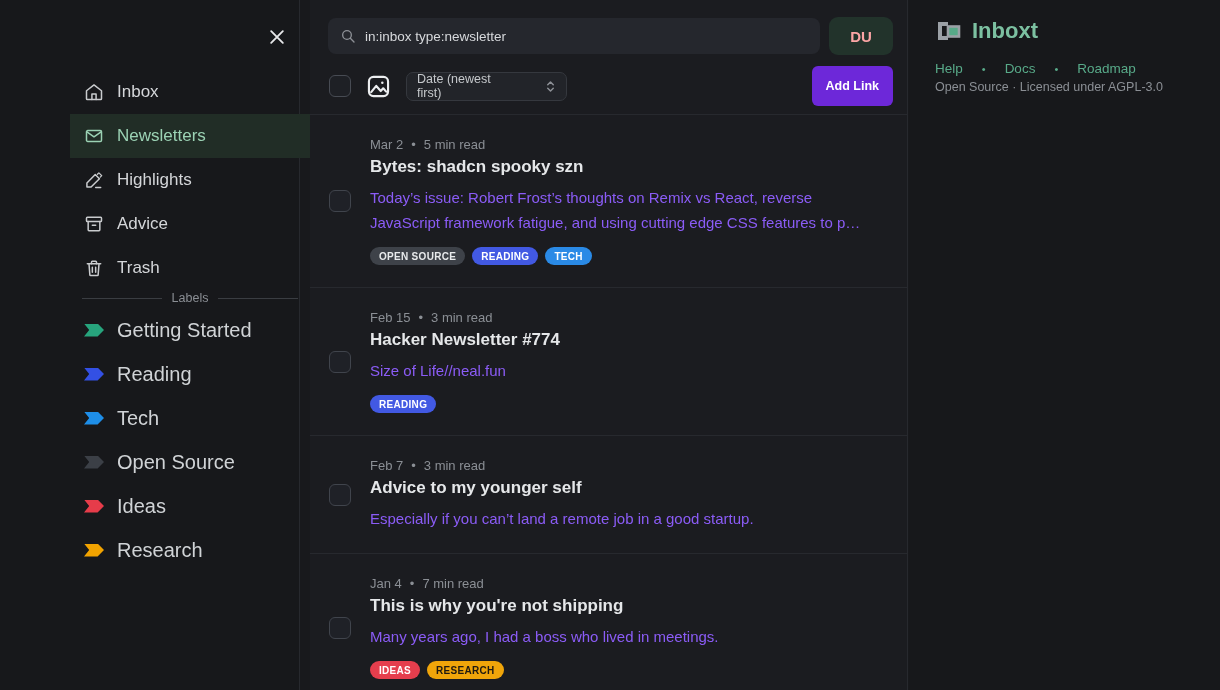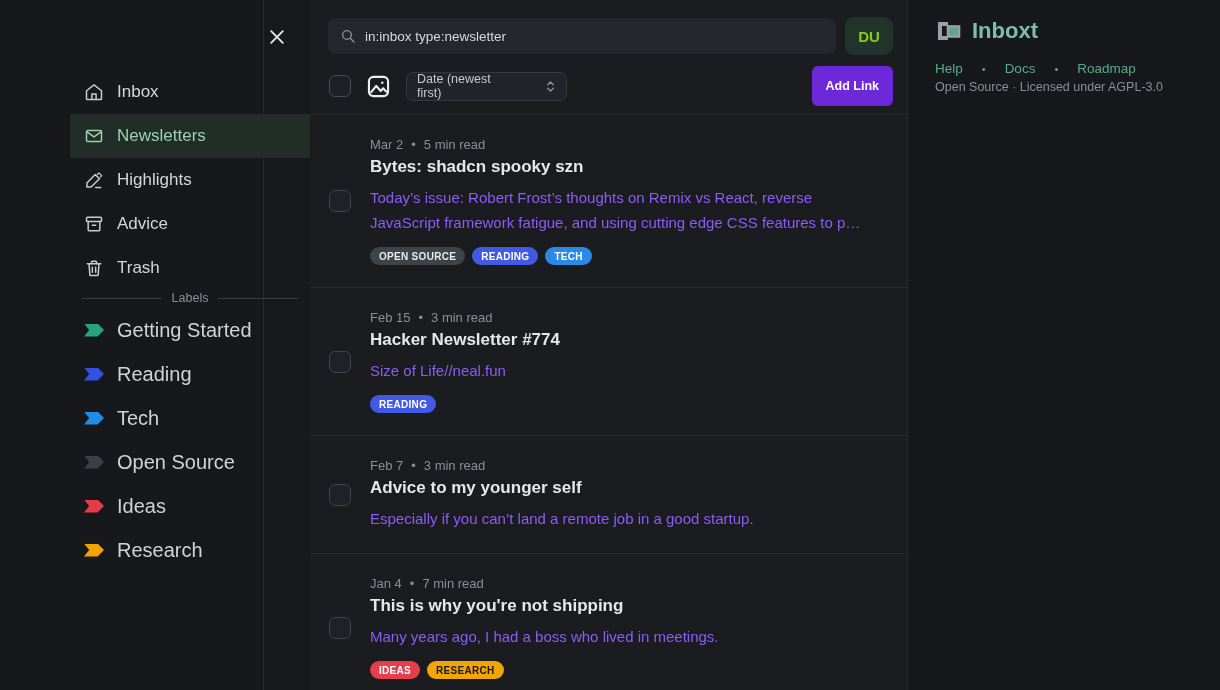--- a/index.html
+++ b/index.html
@@ -6,21 +6,21 @@
   html,body { width:1220px; height:690px; overflow:hidden; }
   body {
     font-family:"Liberation Sans", sans-serif;
     background:#18191c; color:#d6d8da;
     position:relative;
   }
   svg { display:block; }
 
   
   .sidebar {
-    position:absolute; left:0; top:0; width:264px; height:690px;
+    position:absolute; left:0; top:0; width:300px; height:690px;
     background:#17181b; border-right:1px solid #27292e;
   }
   .close-btn {
     position:absolute; top:20px; left:260px; width:34px; height:34px;
     display:flex; align-items:center; justify-content:center;
     color:#e7e8ea; cursor:pointer; background:none; border:none;
   }
   .nav { position:absolute; top:70px; left:0; width:310px; }
   .nav-item {
     height:44px; display:flex; align-items:center;
@@ -62,22 +62,22 @@
   .search-box {
     flex:1; height:36px; background:#25272d; border-radius:8px;
     display:flex; align-items:center; padding:0 12px; gap:9px;
   }
   .search-box .search-icon { color:#8d9096; flex:none; }
   .search-box input {
     flex:1; background:none; border:none; outline:none;
     color:#d7d9dc; font-size:13.5px; font-family:inherit;
   }
   .avatar-btn {
-    width:48px; height:38px; border-radius:9px; background:#22332b;
-    color:#84cc16; font-weight:bold; font-size:15px;
+    width:64px; height:38px; border-radius:9px; background:#22332b;
+    color:#fca5a5; font-weight:bold; font-size:15px;
     display:flex; align-items:center; justify-content:center;
     border:none; cursor:pointer; flex:none;
   }
   .toolbar-row {
     display:flex; align-items:center;
     padding:17px 14px 0 19px; height:45px;
   }
   .select-all-checkbox {
     width:22px; height:22px; border:1.5px solid #474b53; border-radius:6px;
     background:#1e2025; cursor:pointer; flex:none;

